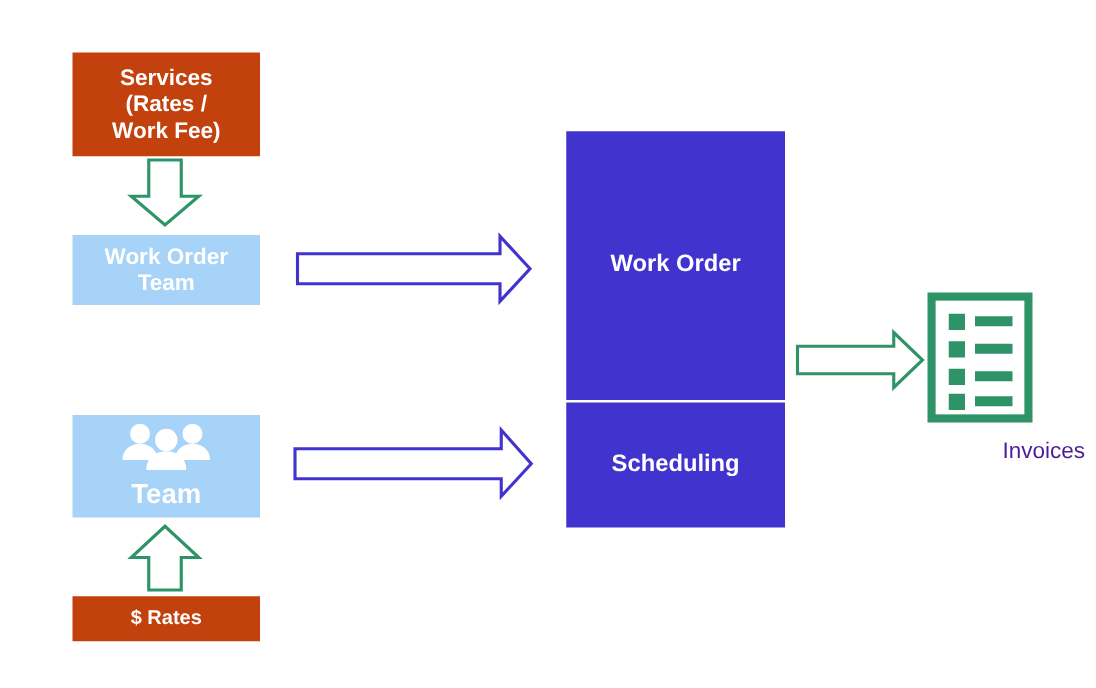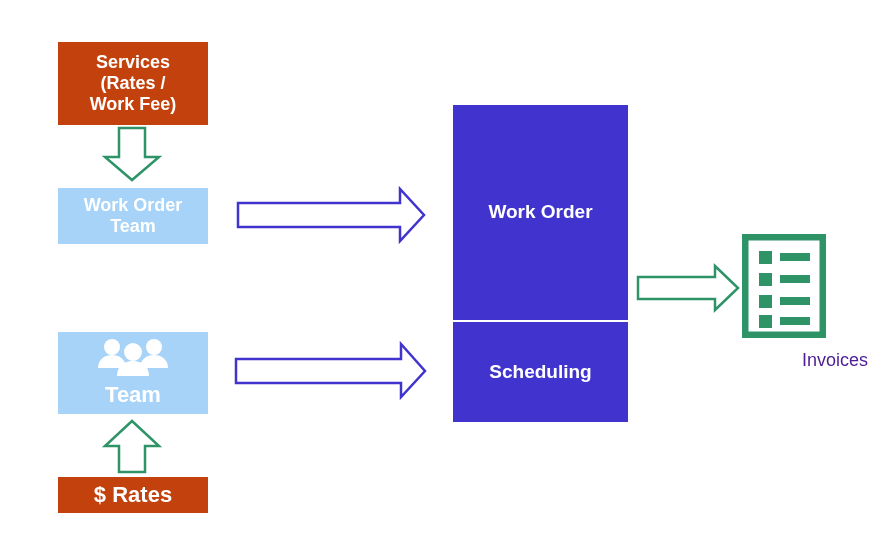--- a/index.html
+++ b/index.html
@@ -44,21 +44,21 @@
   }
   #team-box {
     left: 58px; top: 332px; width: 150px; height: 82px;
     font-size: 22px;
     flex-direction: column;
     justify-content: flex-end;
     padding-bottom: 6px;
   }
   #rates-box {
     left: 58px; top: 477px; width: 150px; height: 36px;
-    font-size: 22px;
+    font-size: 16px;
   }
   #work-order-box {
     left: 453px; top: 105px; width: 175px; height: 215px;
     font-size: 19px;
   }
   #scheduling-box {
     left: 453px; top: 322px; width: 175px; height: 100px;
     font-size: 19px;
   }
 

